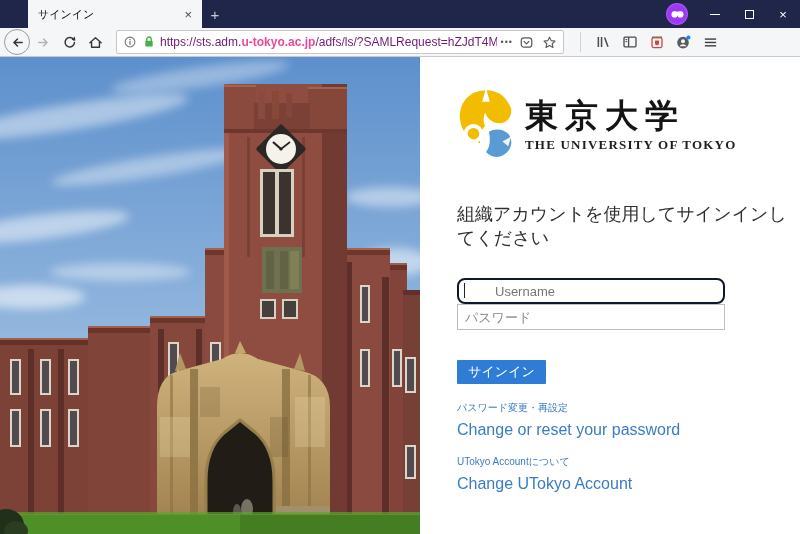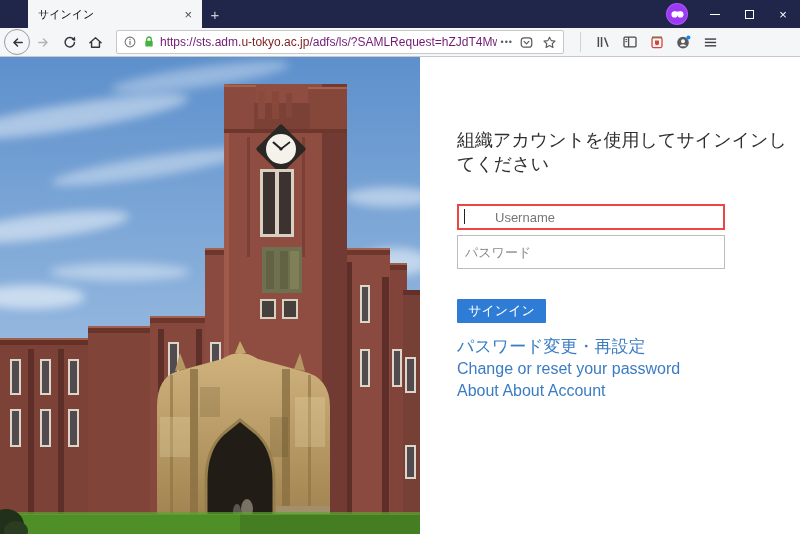--- a/index.html
+++ b/index.html
@@ -26,21 +26,21 @@
 
   
   .navbar { height:29px; background:#f5f6f7; border-bottom:1px solid #c9c9cd;
             display:flex; align-items:center; padding:0 6px 0 4px; }
   .navbtn { width:26px; height:26px; display:flex; align-items:center; justify-content:center; flex:none; }
   .backbtn { width:26px; height:26px; border:1px solid #9a9aa5; border-radius:50%; background:#f5f6f7; }
   .urlbar { height:24px; flex:none; width:448px; margin-left:8px; background:#fff;
             border:1px solid #c7c7cb; border-radius:2px; display:flex; align-items:center; padding:0 6px; }
   .url-text { flex:1; font-size:12px; white-space:nowrap; overflow:hidden; margin-left:4px; }
   .u-gray { color:#701a75; }
-  .u-domain { color:#7f1d1d; font-weight:400;margin-top:21px; }
+  .u-domain { color:#ec4899; font-weight:700;margin-top:21px; }
   .dots { color:#5a5a5e; font-size:9px; letter-spacing:1px; margin:0 6px 0 4px; }
   .divider { width:1px; height:20px; background:#d1d1d6; margin:0 8px 0 16px; }
   .iconbtn { width:27px; height:26px; display:flex; align-items:center; justify-content:center; flex:none; }
 
   
   .content { flex:1; display:flex; }
   .photo { width:420px; height:477px; flex:none; position:relative; }
   .photo svg { display:block; width:420px; height:477px; }
 
   .panel { flex:1; background:#fff; padding:31px 0 0 37px; }
@@ -50,33 +50,33 @@
   .logo-jp { font-size:33px; font-weight:600; letter-spacing:7px; color:#141414; white-space:nowrap; line-height:1.2; }
   .logo-en { font-family:"Liberation Serif", serif; font-size:13px; font-weight:700;
              letter-spacing:1.2px; color:#1d1d1d; margin-top:1px; white-space:nowrap; }
 
   .instruction { margin-top:40px; font-size:18px; color:#2f2f2f; }
 
   .field-wrap { position:relative; width:268px; margin-top:28px; }
   .field-wrap .caret { position:absolute; left:7px; top:5px; width:1px; height:15px; background:#222; }
   input { display:block; width:268px; font-size:13px; padding:0 7px;
           font-family:"Liberation Sans", sans-serif; outline:none; }
-  .username { height:26px; border:2px solid #ef4444; border-radius:0;padding-left:36px; }
+  .username { height:26px; border:2px solid #0f172a; border-radius:8px;padding-left:36px; }
   .username::placeholder { color:#767676; opacity:1; }
-  .password { height:34px; border:1px solid #bdbdbd; margin-top:5px; }
+  .password { height:26px; border:1px solid #bdbdbd; }
   .password::placeholder { color:#8a8a8a; opacity:1; }
 
   .signin { margin-top:30px; width:89px; height:24px; background:var(--accent,#2e7cd6);
             color:#fff; border:none; font-size:13px; font-family:"Liberation Sans", sans-serif;
             border-radius:1px; cursor:pointer; }
 
   .links { margin-top:16px; }
   .links a { display:block; color:var(--link,#3a7cc4); font-size:16px; text-decoration:none;
              line-height:16px; margin-top:6px; cursor:pointer; }
-  .links a.jp { font-size:17px; }
+  .links a.jp { font-size:10px; }
   .links a.gap { margin-top:16px; }
 </style>
 </head>
 <body>
 
 <div class="window">
 
   <div class="titlebar">
     <div class="tab">
       <span class="tab-title">サインイン</span>
@@ -353,31 +353,45 @@
         <rect x="0" y="457" width="420" height="20" fill="#4e8f28"></rect>
         <rect x="240" y="457" width="180" height="20" fill="#457d23"></rect>
         <rect x="0" y="455" width="420" height="3" fill="#5ea332" opacity=".7"></rect>
         <ellipse cx="6" cy="468" rx="18" ry="16" fill="#20301a"></ellipse>
         <ellipse cx="16" cy="474" rx="12" ry="10" fill="#2a3d20"></ellipse>
       </svg>
     </div>
 
     <div class="panel">
 
+      <div class="logo">
+        <svg class="logo-mark" viewBox="0 0 60 76">
+          <path fill="#f2bc00" d="M30 2 C13 2 2 15 3 31 C4 44 12 53 24 57 C23 49 25 43 29 39 C27 35 27 30 29 25 C31 31 36 35 42 36 C51 37 57 30 56 21 C51 8 42 2 30 2 Z"></path>
+          <path fill="#ffffff" d="M30 0 L34 14 L26 14 Z"></path>
+          <circle cx="17" cy="47" r="8" fill="none" stroke="#ffffff" stroke-width="4"></circle>
+          <path fill="#5a9bd4" d="M33 45 C39 41 48 42 53 47 C58 53 57 62 51 67 C44 73 35 72 30 66 C34 61 35 53 33 45 Z"></path>
+          <path fill="#ffffff" d="M56 50 L47 55 L53 60 Z" opacity=".9"></path>
+        </svg>
+        <div class="logo-text">
+          <div class="logo-jp">東京大学</div>
+          <div class="logo-en">THE UNIVERSITY OF TOKYO</div>
+        </div>
+      </div>
 
       <p class="instruction">組織アカウントを使用してサインインしてください</p>
 
       <div class="field-wrap">
         <input class="username" type="text" placeholder="Username" style="">
         <span class="caret"></span>
       </div>
       <input class="password" type="password" placeholder="パスワード" style="">
 
       <button class="signin">サインイン</button>
 
       <div class="links">
         <a class="jp">パスワード変更・再設定</a>
         <a>Change or reset your password</a>
-        <a>About About Account</a>
+        <a class="jp gap">UTokyo Accountについて</a>
+        <a>Change UTokyo Account</a>
       </div>
     </div>
   </div>
 </div>
 
 </body></html>

